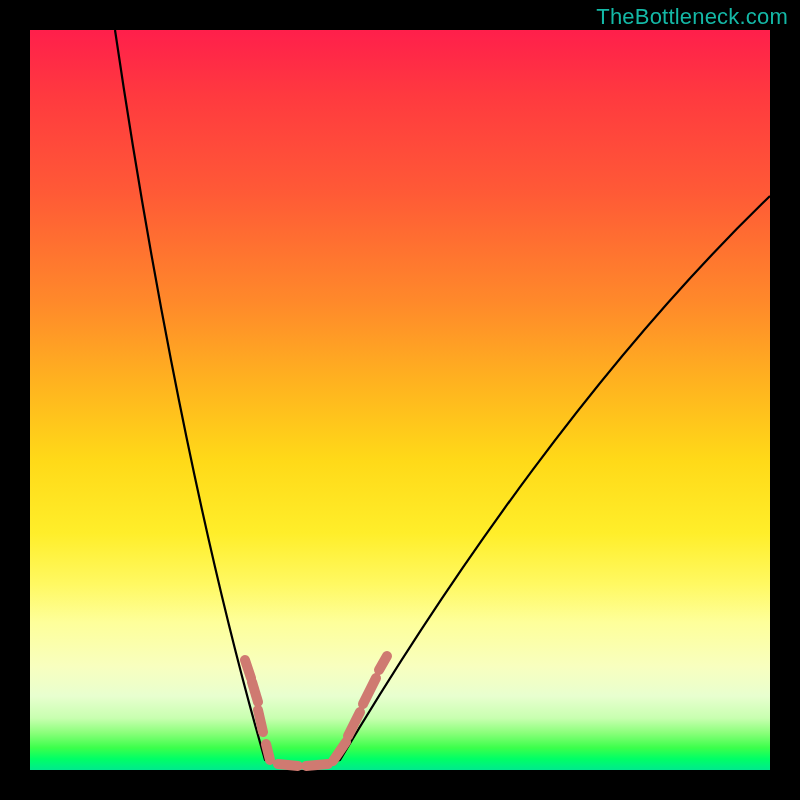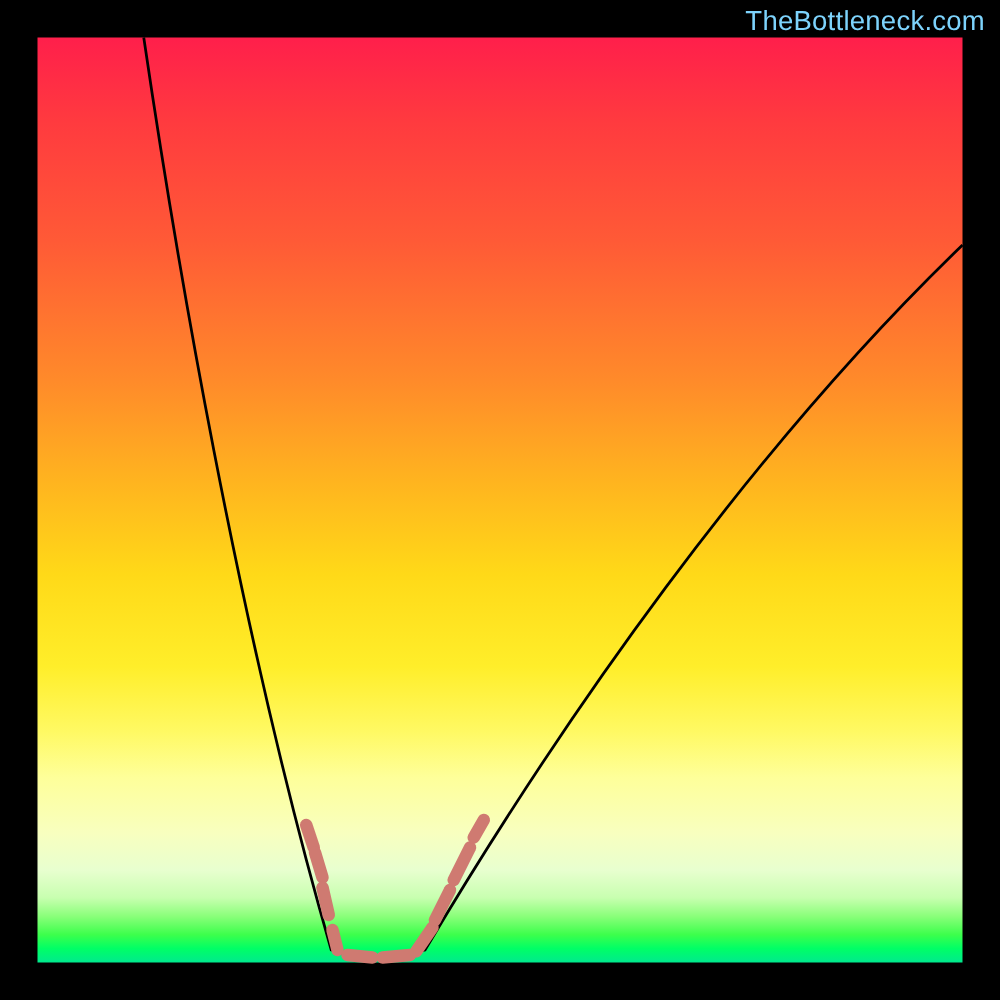--- a/index.html
+++ b/index.html
@@ -14,21 +14,21 @@
   .frame {
     position: relative;
     width: 800px;
     height: 800px;
     background: #000;
   }
   .watermark {
     position: absolute;
     top: 4px;
     right: 12px;
-    color: #7dd3fc;
+    color: #14b8a6;
     font-size: 22px;
     font-weight: 500;
     letter-spacing: 0.2px;
     z-index: 5;
   }
   .plot {
     position: absolute;
     left: 30px;
     top: 30px;
     width: 740px;

